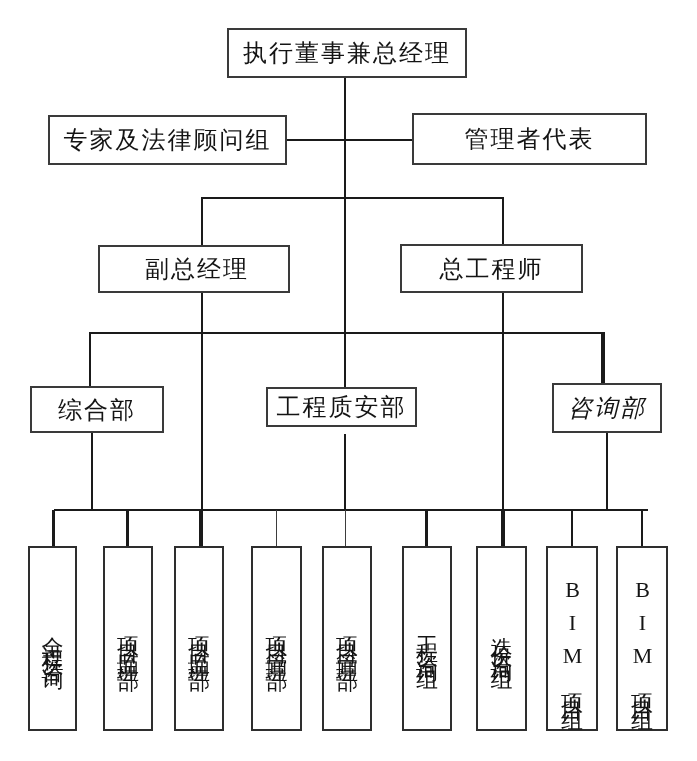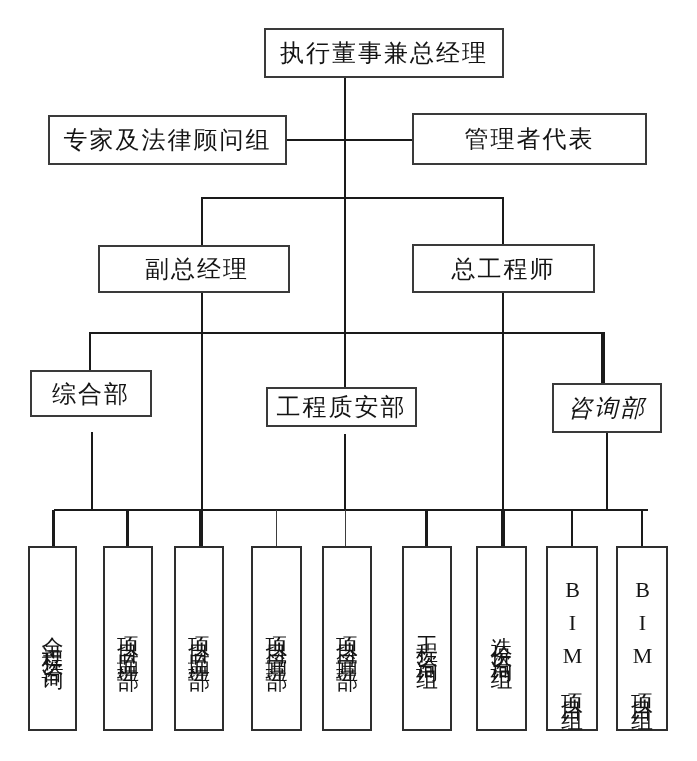--- a/index.html
+++ b/index.html
@@ -80,29 +80,29 @@
   <div class="line" style="left:52px;  top:510px; width:3px; height:37px;"></div>
   <div class="line" style="left:126px; top:510px; width:3px; height:37px;"></div>
   <div class="line" style="left:199px; top:510px; width:4px; height:37px;"></div>
   <div class="line thin" style="left:276px; top:510px; width:1px; height:37px;"></div>
   <div class="line thin" style="left:345px; top:510px; width:1px; height:37px;"></div>
   <div class="line" style="left:425px; top:510px; width:3px; height:37px;"></div>
   <div class="line" style="left:501px; top:510px; width:4px; height:37px;"></div>
   <div class="line" style="left:571px; top:510px; width:2px; height:37px;"></div>
   <div class="line" style="left:641px; top:510px; width:2px; height:37px;"></div>
 
-  <div class="box" style="left:227px; top:28px; width:240px; height:50px;margin-left:37px;">执行董事兼总经理</div>
+  <div class="box" style="left:227px; top:28px; width:240px; height:50px;">执行董事兼总经理</div>
 
   <div class="box" style="left:412px; top:113px; width:235px; height:52px;">管理者代表</div>
   <div class="box" style="left:48px; top:115px; width:239px; height:50px;">专家及法律顾问组</div>
 
   <div class="box" style="left:98px; top:245px; width:192px; height:48px;padding-left:6px;">副总经理</div>
-  <div class="box" style="left:412px; top:244px; width:183px; height:49px;">总工程师</div>
+  <div class="box" style="left:400px; top:244px; width:183px; height:49px;">总工程师</div>
 
-  <div class="box" style="left:30px; top:370px; width:122px; height:47px;">综合部</div>
+  <div class="box" style="left:30px; top:386px; width:134px; height:47px;">综合部</div>
   <div class="box" style="left:266px; top:387px; width:151px; height:40px;">工程质安部</div>
   <div class="box" style="left:552px; top:383px; width:110px; height:50px;font-style:italic;">咨询部</div>
 
   <div class="vbox" style="left:28px; top:546px; width:49px; height:185px;">全过程咨询</div>
   <div class="vbox" style="left:103px; top:546px; width:50px; height:185px;">项目监理部</div>
   <div class="vbox" style="left:174px; top:546px; width:50px; height:185px;">项目监理部</div>
   <div class="vbox" style="left:251px; top:546px; width:51px; height:185px;">项目管理部</div>
   <div class="vbox" style="left:322px; top:546px; width:50px; height:185px;">项目管理部</div>
   <div class="vbox" style="left:402px; top:546px; width:50px; height:185px;">工程咨询组</div>
   <div class="vbox" style="left:476px; top:546px; width:51px; height:185px;">造价咨询组</div>

